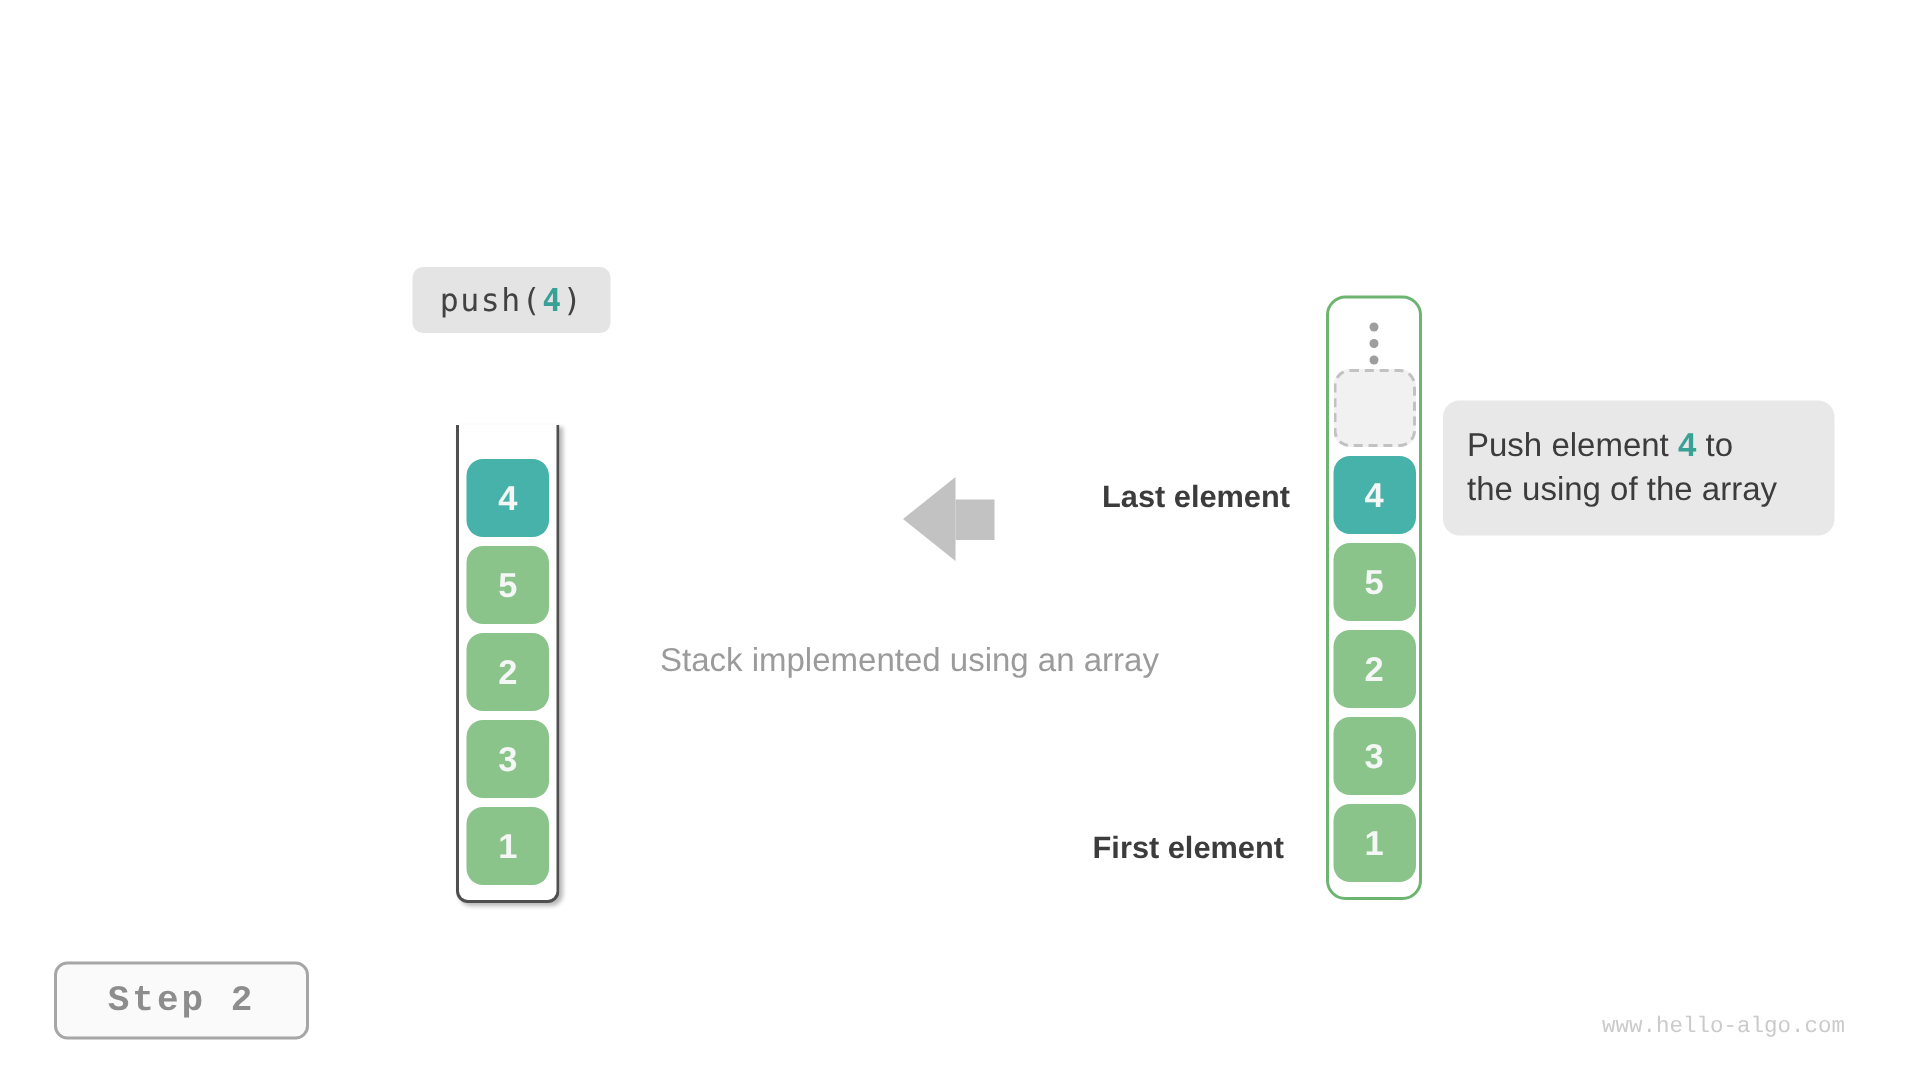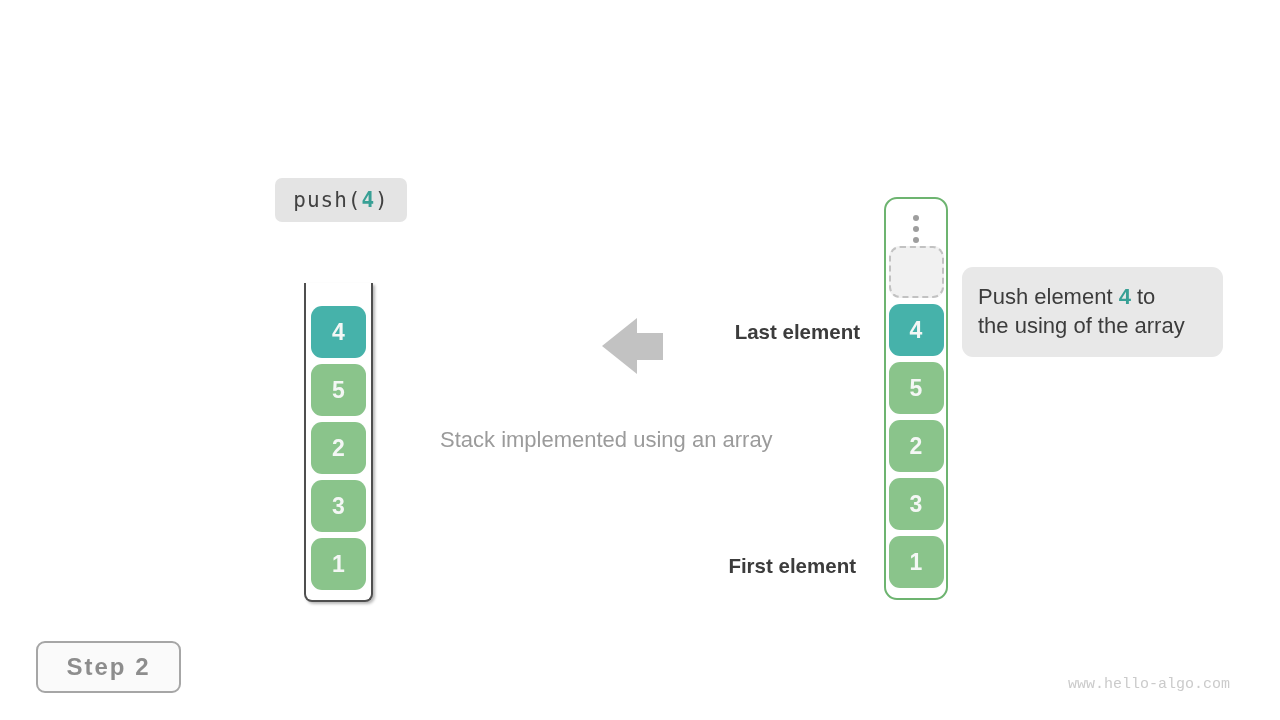--- a/index.html
+++ b/index.html
@@ -60,24 +60,24 @@
   .arrow .head { width:0; height:0; border-top:28px solid transparent; border-bottom:28px solid transparent; border-right:35px solid var(--arrow); }
   .arrow .tail { width:26px; height:27px; background:var(--arrow); }
 
   
   .lbl-last  { position:absolute; left:698px; top:320px; width:162px; text-align:right; font-size:20.5px; font-weight:bold; color:var(--dark-text); }
   .lbl-first { position:absolute; left:694px; top:554px; width:162px; text-align:right; font-size:20.5px; font-weight:bold; color:var(--dark-text); }
   .caption   { position:absolute; left:440px; top:427px; width:400px; font-size:22px; color:var(--gray-text); }
 
   
   .step-chip {
-    position:absolute; left:36px; top:641px; width:145px; height:52px;
+    position:absolute; left:36px; top:641px; width:170px; height:52px;
     background:var(--step-bg); border:2px solid var(--step-border); border-radius:9px;
     display:flex; align-items:center; justify-content:center;
-    font-family:Liberation Sans, sans-serif; font-size:24px; font-weight:bold;
+    font-family:Liberation Mono, monospace; font-size:24px; font-weight:bold;
     letter-spacing:2px; color:var(--step-text);
   }
 
   .watermark {
     position:absolute; right:50px; top:676px;
     font-family:Liberation Mono, monospace; font-size:15px; color:var(--watermark);
   }
 </style>
 </head>
 <body>

